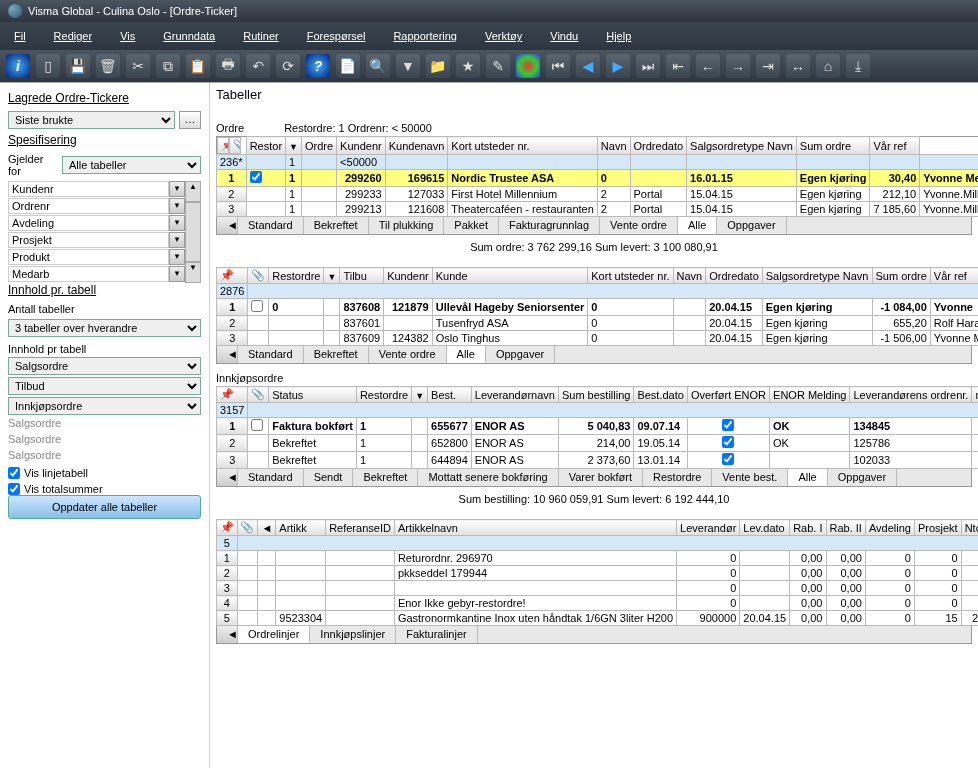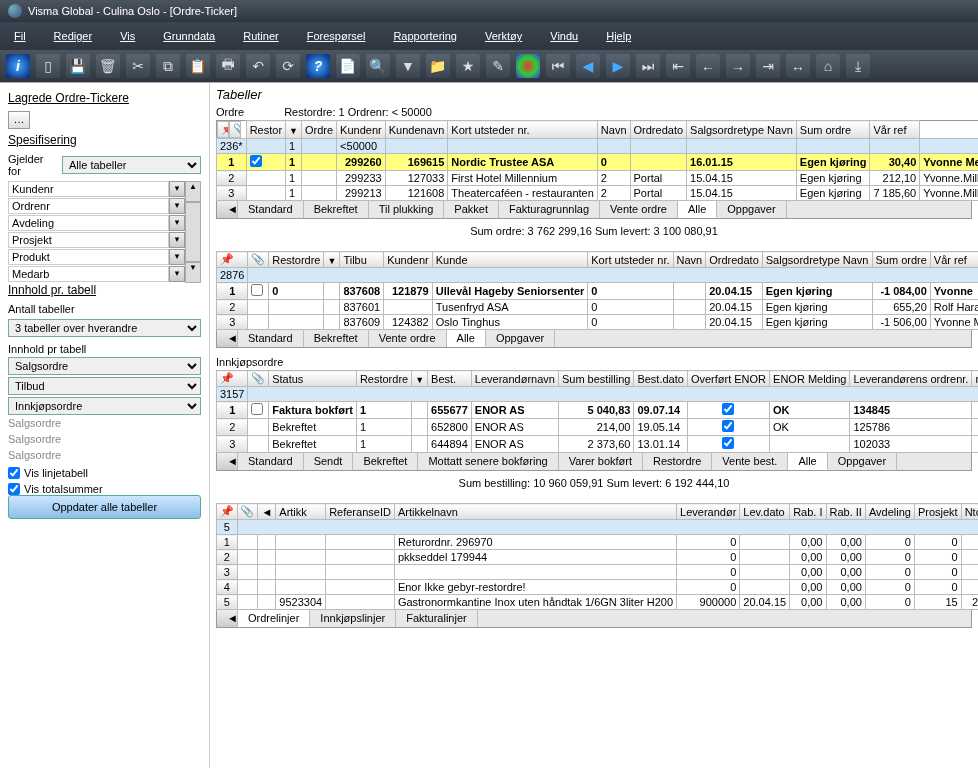--- a/index.html
+++ b/index.html
@@ -22,21 +22,21 @@
 .sidebar .label { width: 50px; }
 .sidebar .field-row { display: flex; align-items: center; margin-bottom: 1px; }
 .sidebar .field-row .fname { flex: 1; border: 1px solid #ccc; padding: 1px 3px; background: #fff; }
 .sidebar .field-row .dd { width: 16px; height: 16px; border: 1px solid #999; background: linear-gradient(#eee,#ccc); text-align: center; line-height: 12px; font-size: 9px; }
 .sidebar .scrollcol { width: 16px; display:flex; flex-direction:column; }
 .sidebar .scrollcol .sb { flex:1; background:#ddd; border:1px solid #aaa; text-align:center; font-size:8px; line-height:10px;}
 .sidebar .check { display: flex; align-items: center; gap: 4px; margin-top: 4px; }
 .sidebar .gray { color: #888; padding: 2px 0; }
 .big-btn { width: 100%; padding: 5px; background: linear-gradient(#cde6ff,#8bc0e8); border: 1px solid #5a9; border-radius: 3px; font-size: 11px; cursor: pointer; }
 .content { flex: 1; padding: 4px 6px; overflow: auto; background: #fff; }
-.content h3 { font-size: 13px; margin-bottom: 0; font-weight: normal; font-style: italic; }
+.content h3 { font-size: 13px; margin-bottom: 16px; font-weight: normal; }
 .sect-title { font-size: 11px; margin: 4px 0 2px 0; color: #000; }
 .table { border: 1px solid #999; width: 100%; border-collapse: collapse; }
 .table th, .table td { border: 1px solid #bbb; padding: 1px 3px; font-size: 11px; white-space: nowrap; overflow: hidden; }
 .table th { background: linear-gradient(#fff,#e0e0e0); font-weight: normal; text-align: left; }
 .table tr.filter td { background: #d5e8f7; }
 .table tr.highlight td { background: #ffff80; font-weight: bold; }
 .table tr.bold td { font-weight: bold; }
 .table td.num { text-align: right; }
 .table td.rownum { background: linear-gradient(#fff,#e0e0e0); text-align:center; width:24px;}
 .tabs { display: flex; border: 1px solid #999; border-top: none; background: #e8e8e8; }
@@ -100,20 +100,21 @@
   <div class="tbtn">⇥</div>
   <div class="tbtn">↔</div>
   <div class="tbtn">⌂</div>
   <div class="tbtn">⤓</div>
 </div>
 
 <div class="main">
   <div class="sidebar">
     <h3>Lagrede Ordre-Tickere</h3>
     <div class="row">
+      <select class="combo"><option>Siste brukte</option></select>
       <div class="sqbtn">…</div>
     </div>
     <h3>Spesifisering</h3>
     <div class="row">
       <span class="label">Gjelder for</span>
       <select class="combo"><option>Alle tabeller</option></select>
     </div>
     <div style="display:flex">
       <div style="flex:1">
         <div class="field-row">

